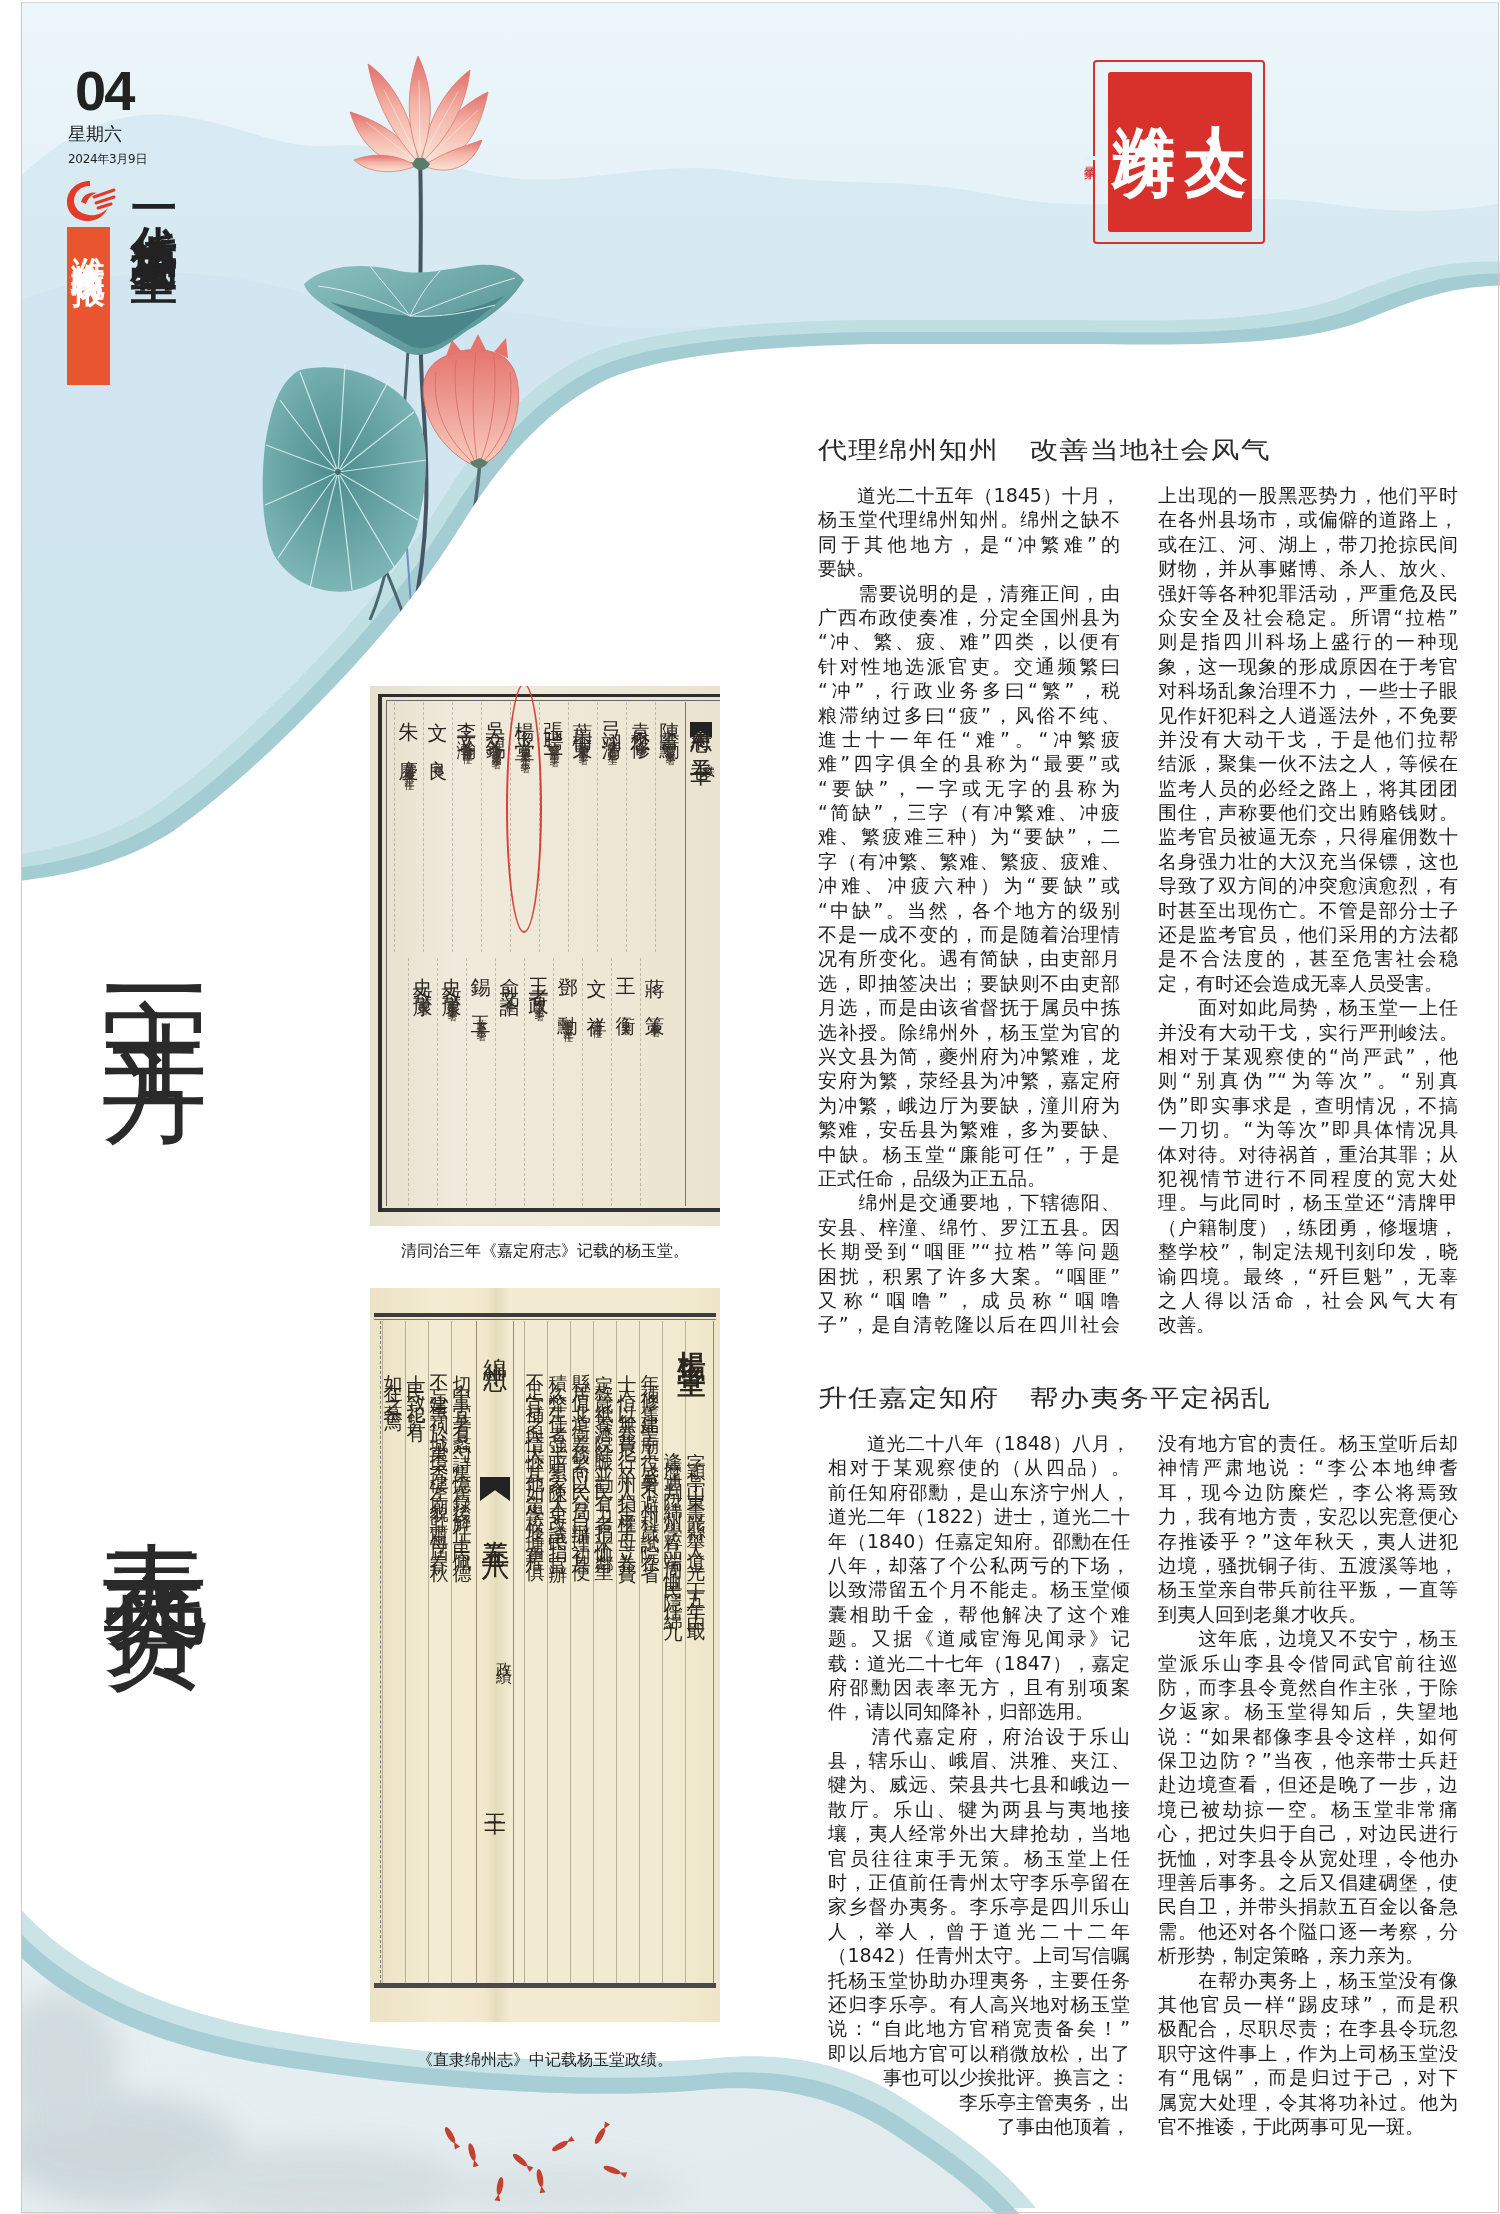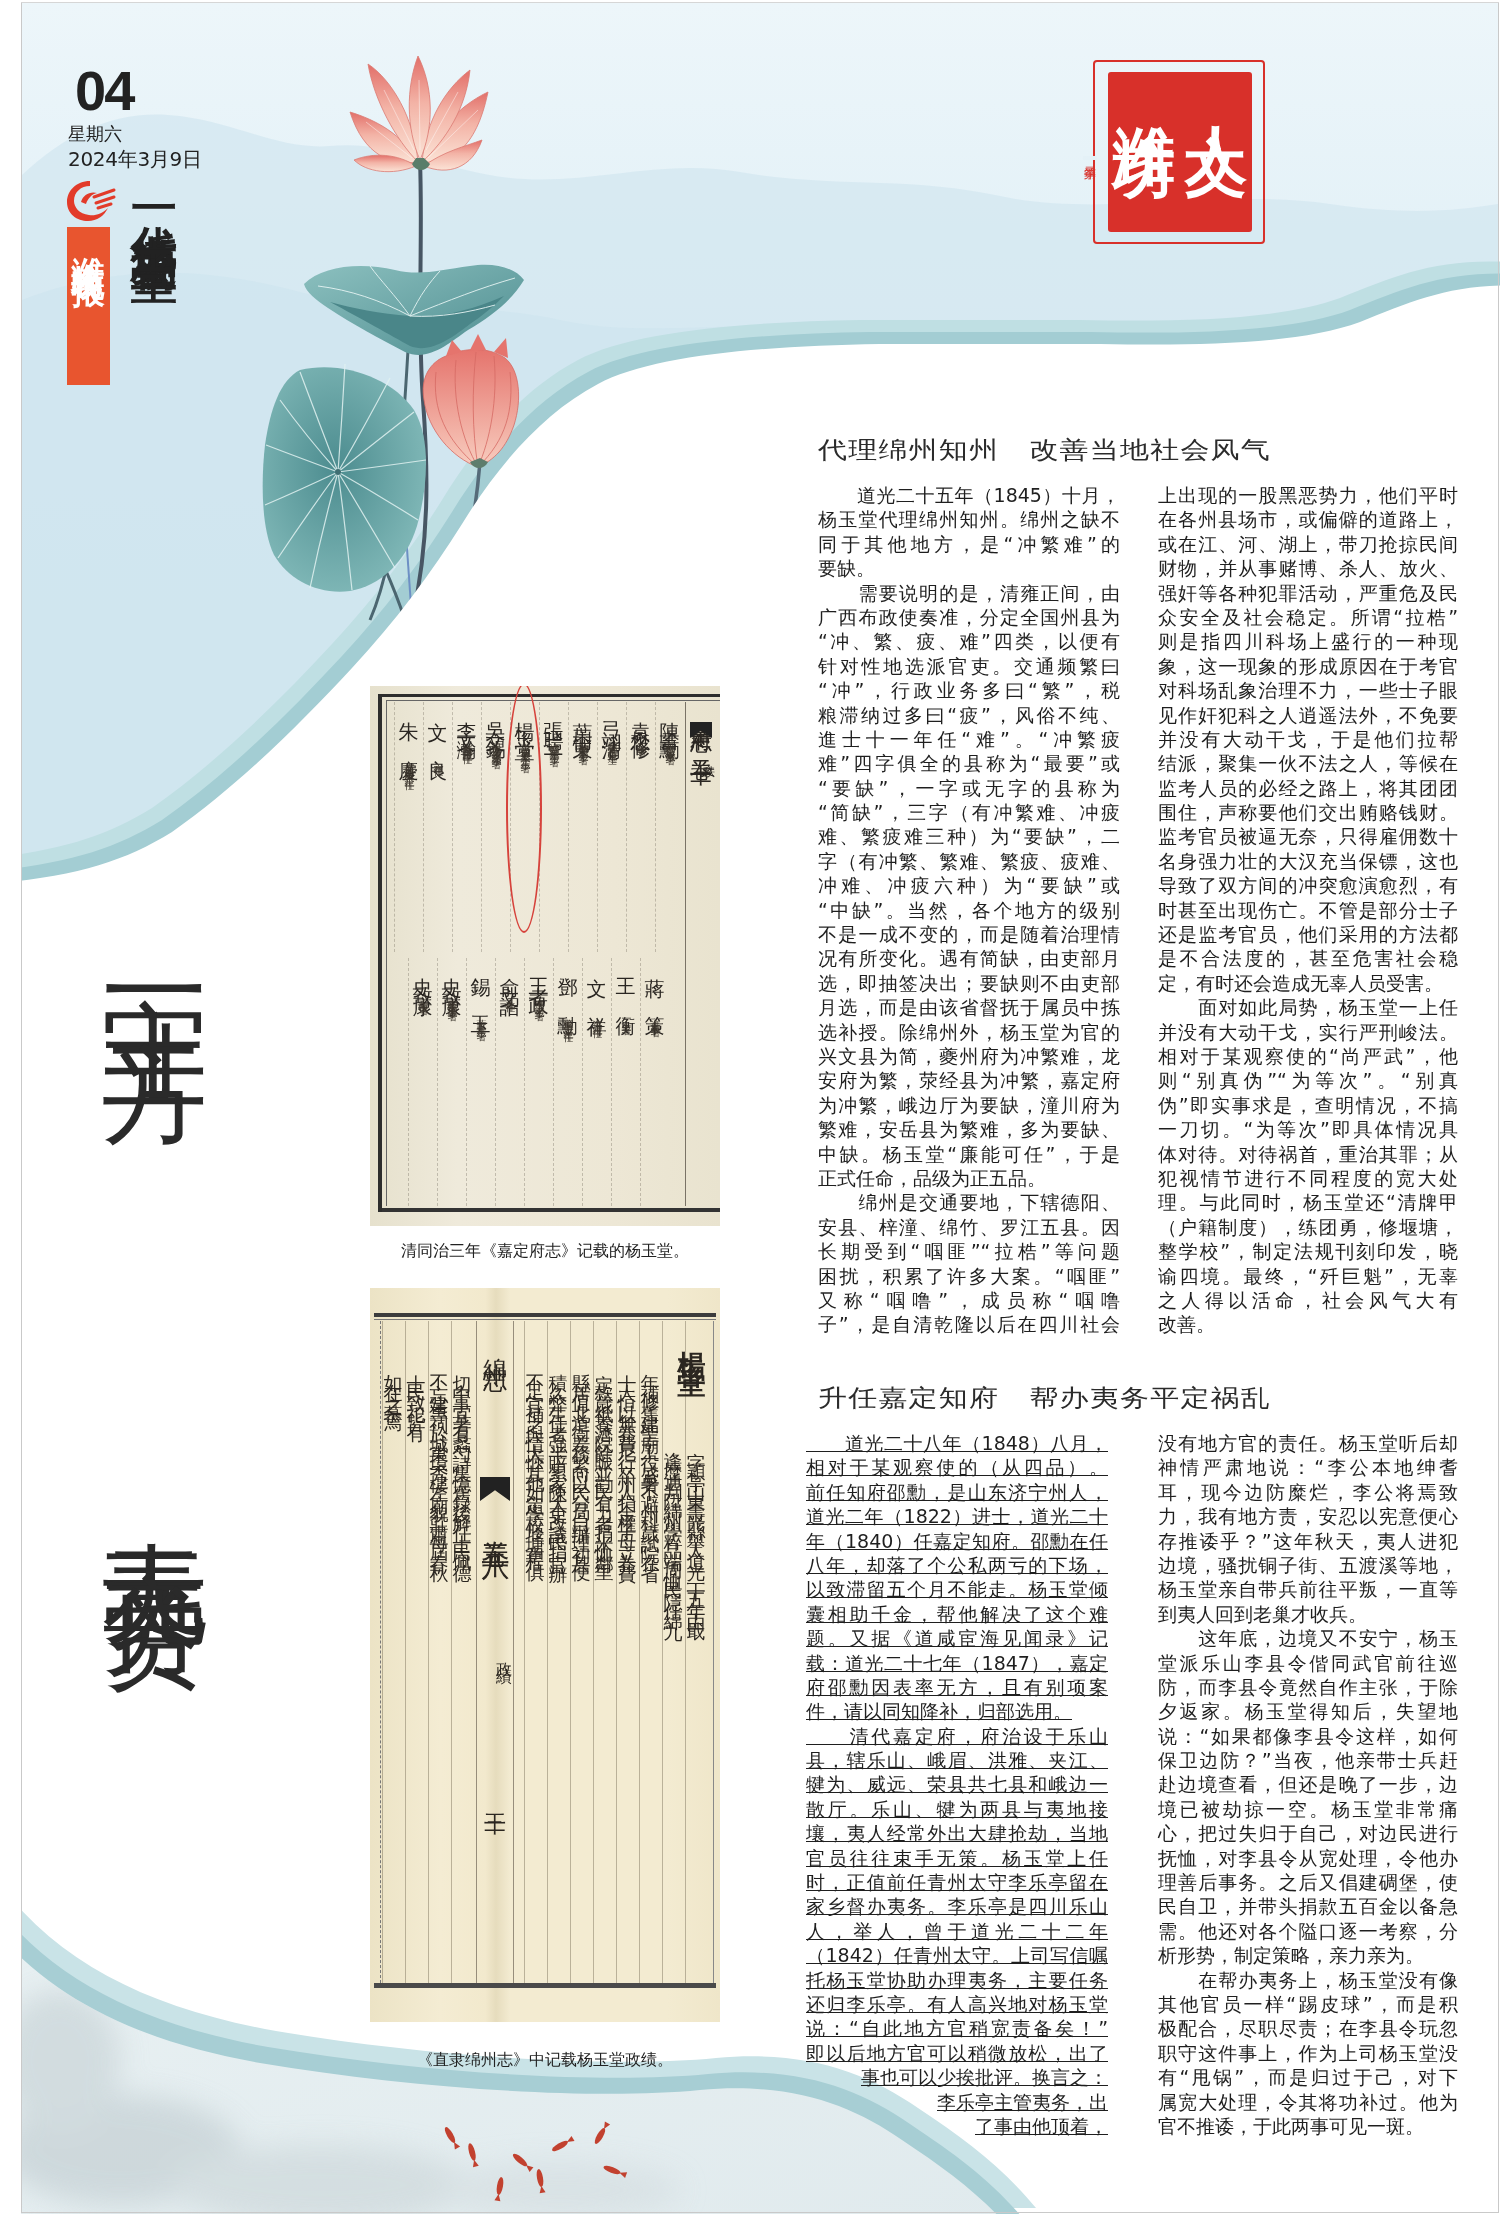--- a/index.html
+++ b/index.html
@@ -4,21 +4,21 @@
 <style>
 :root{--sky:#dcedf4;--teal-band:#a3cdd3;--masthead-red:#e8552f;--seal-red:#d8302a;--highlight-ring:#d6423b;--text:#1f1f1f;--paper-cream:#efe8d2;}
 html,body{margin:0;padding:0;background:#fff;}
 #page{position:relative;width:1500px;height:2214px;overflow:hidden;font-family:"DejaVu Sans",sans-serif;color:var(--text);}
 .bg{position:absolute;left:0;top:0;}
 .abs{position:absolute;}
 
 
 .page-no{left:75px;top:63px;font:bold 56px/56px "Liberation Sans",sans-serif;letter-spacing:-2px;color:#222;}
 .weekday{left:68px;top:124px;font-size:18px;line-height:20px;color:#222;}
-.date{left:68px;top:149px;font-size:20px;line-height:20px;color:#222;letter-spacing:-0.3px;}
+.date{left:68px;top:149px;font-size:12px;line-height:20px;color:#222;letter-spacing:-0.3px;}
 .logo{left:64px;top:177px;width:52px;height:46px;}
 .paper-badge{left:67px;top:227px;width:43px;height:158px;background:var(--masthead-red);}
 .paper-badge span{position:absolute;left:0;top:3px;width:43px;writing-mode:vertical-rl;font:bold 33px/43px "DejaVu Serif",serif;color:#fff;letter-spacing:6px;text-align:start;}
 .feature-title{left:131px;top:184px;writing-mode:vertical-rl;font:bold 46px/48px "DejaVu Sans",sans-serif;letter-spacing:6px;color:#222;}
 
 
 .seal-frame{left:1093px;top:60px;width:172px;height:184px;border:2px solid var(--seal-red);border-radius:4px;box-sizing:border-box;}
 .seal{left:1108px;top:72px;width:144px;height:160px;background:var(--seal-red);border-radius:3px;}
 .seal-col{position:absolute;top:4px;writing-mode:vertical-rl;font:bold 62px/66px "DejaVu Serif",serif;color:#fff;letter-spacing:8px;}
 .seal-col.left{left:3px;}
@@ -33,21 +33,21 @@
 
 .intro{left:546px;top:73px;width:523px;font:bold 21px/24.4px "DejaVu Sans",sans-serif;color:#222;}
 
 
 .sec-h{left:818px;font:29px/30px "DejaVu Sans",sans-serif;letter-spacing:1.2px;color:#2b2b2b;white-space:nowrap;transform:scaleY(.82);transform-origin:0 0;}
 .s1h{top:437px;}
 .s2h{top:1385px;}
 .col{position:absolute;width:302px;font:19px/24.4px "DejaVu Sans",sans-serif;color:#1f1f1f;}
 .c11{left:818px;top:483px;}
 .c12{left:1158px;top:483px;width:300px;}
-.c21{left:806px;top:1431px;text-decoration:underline;}
+.c21{left:828px;top:1431px;}
 .c22{left:1158px;top:1431px;width:300px;}
 .ln{height:24.4px;text-align:justify;text-align-last:justify;text-justify:inter-character;}
 .ln.end{text-align-last:left;}
 .ln.right{text-align:left;text-align-last:right;}
 
 
 .cap{left:370px;width:350px;text-align:center;font-size:16px;line-height:22px;color:#222;}
 .cap1{top:1240px;}
 .cap2{top:2049px;}
 

